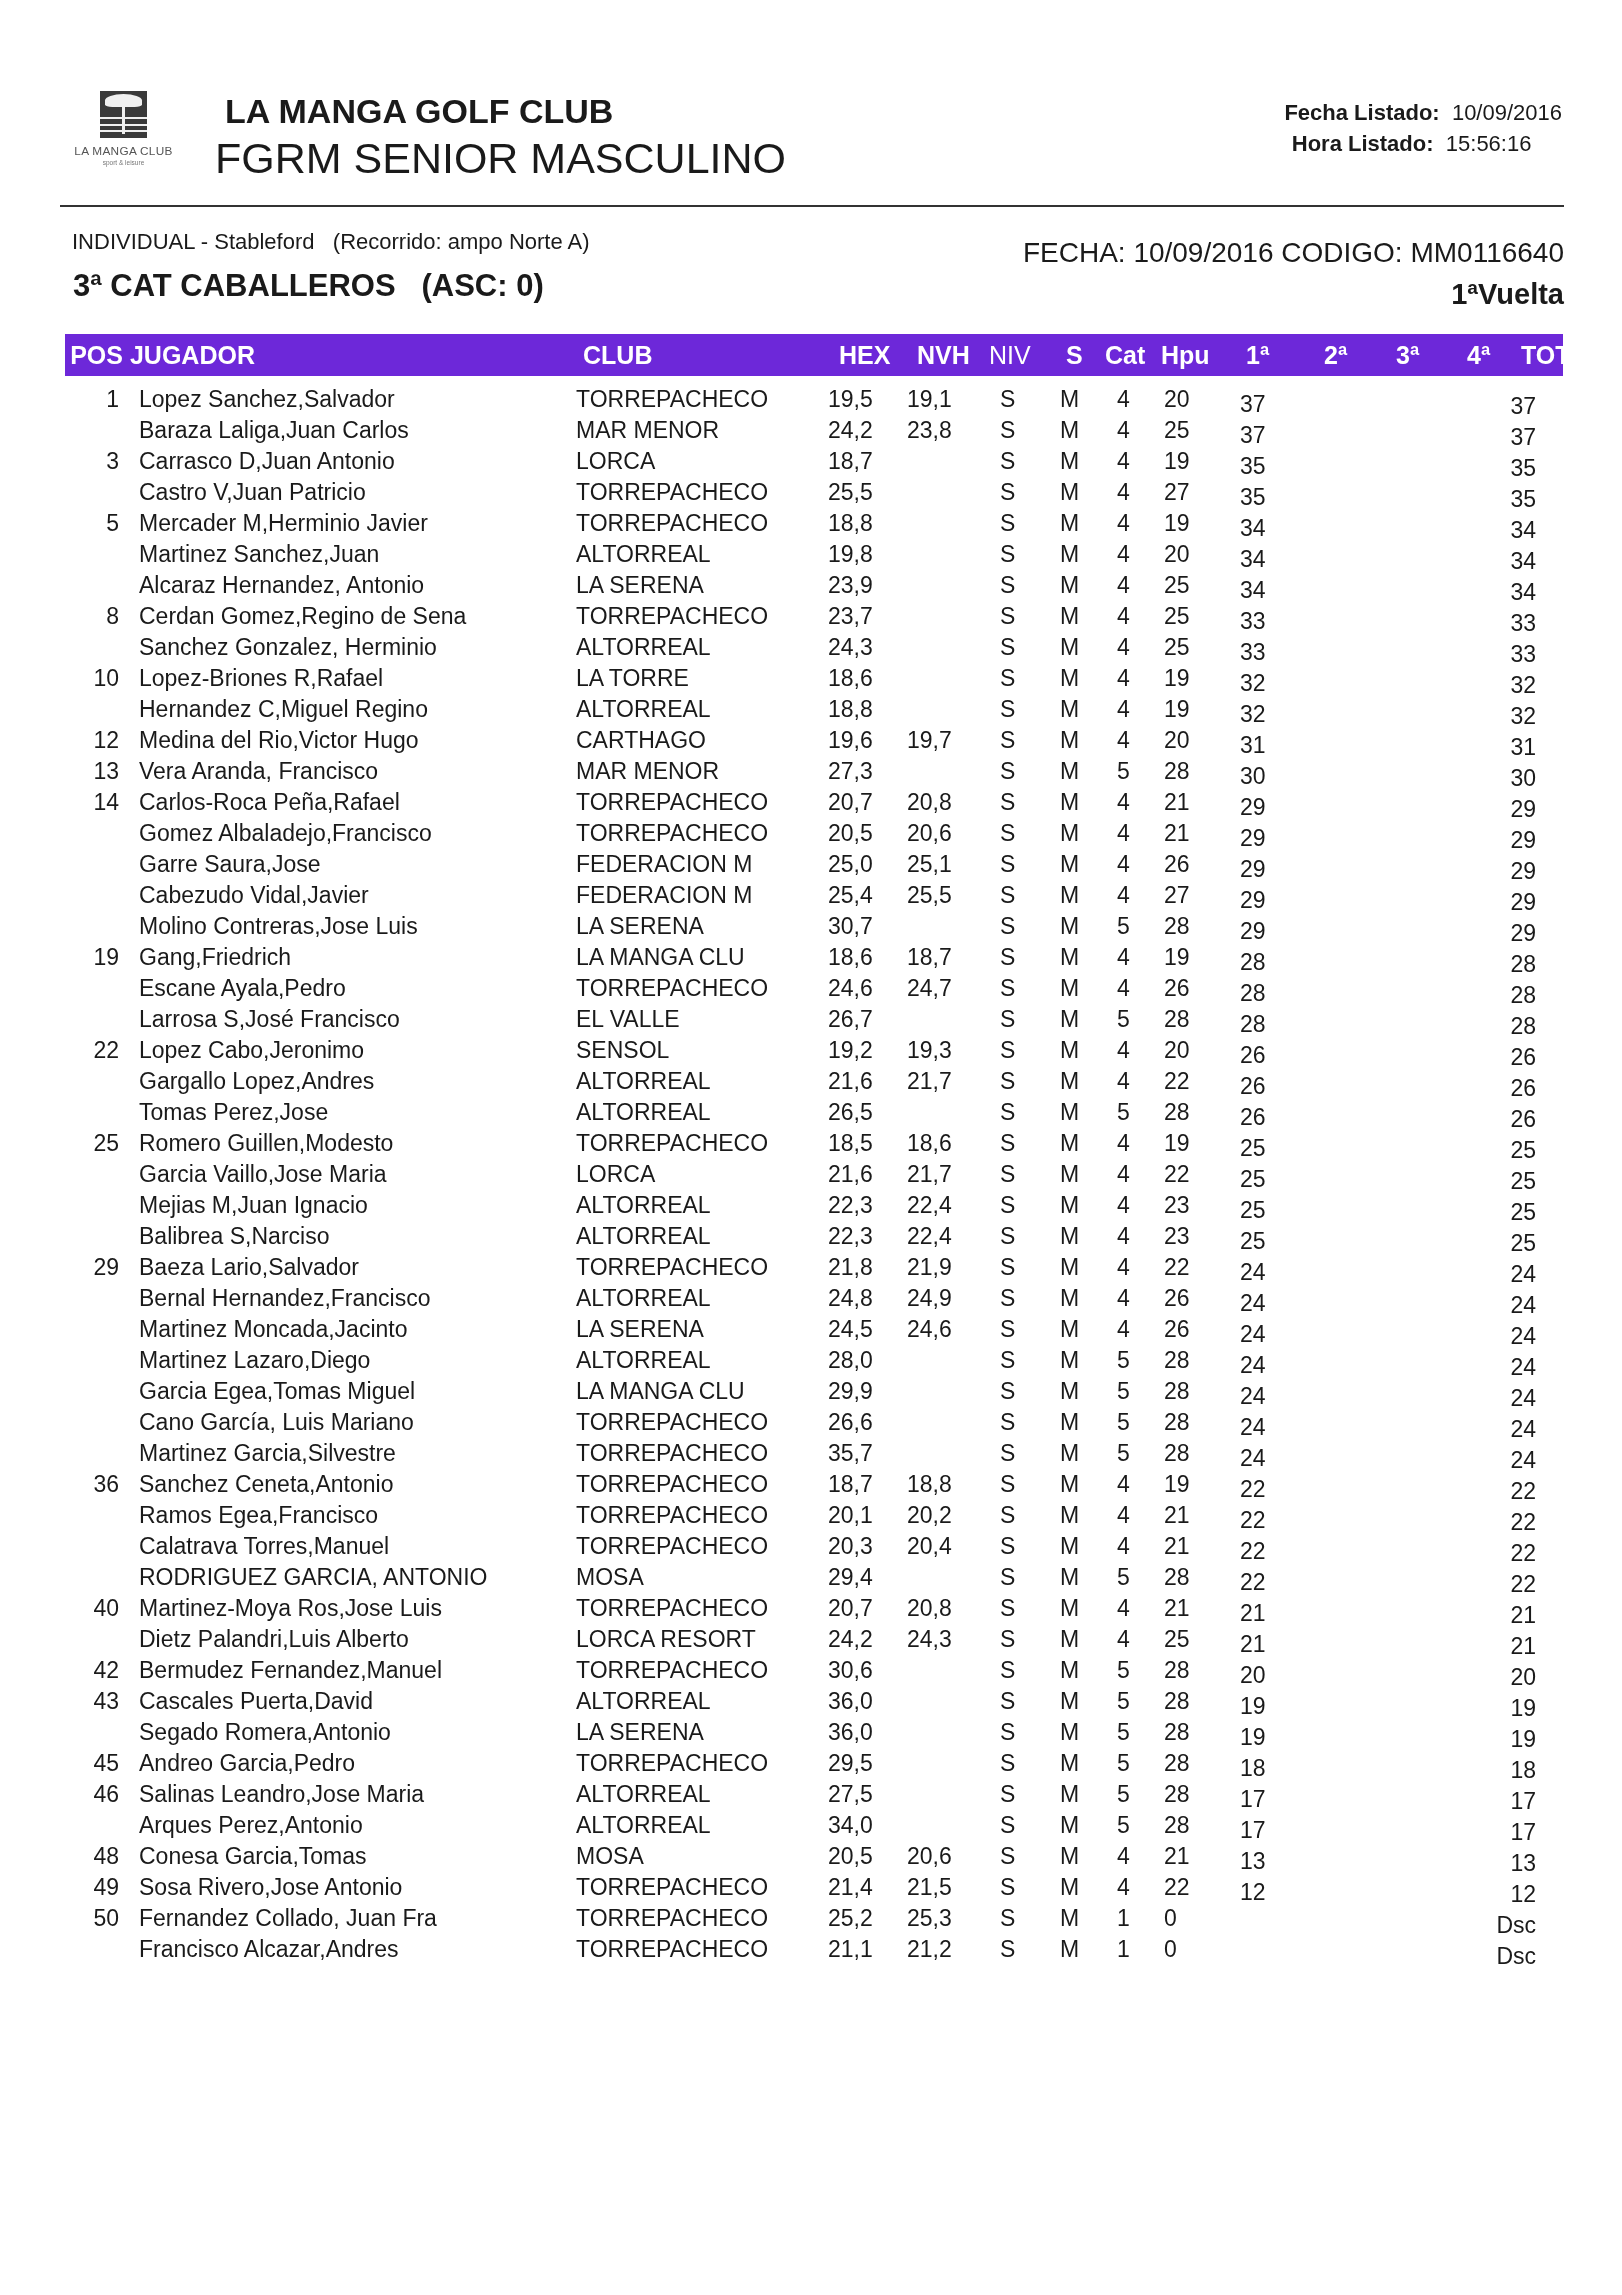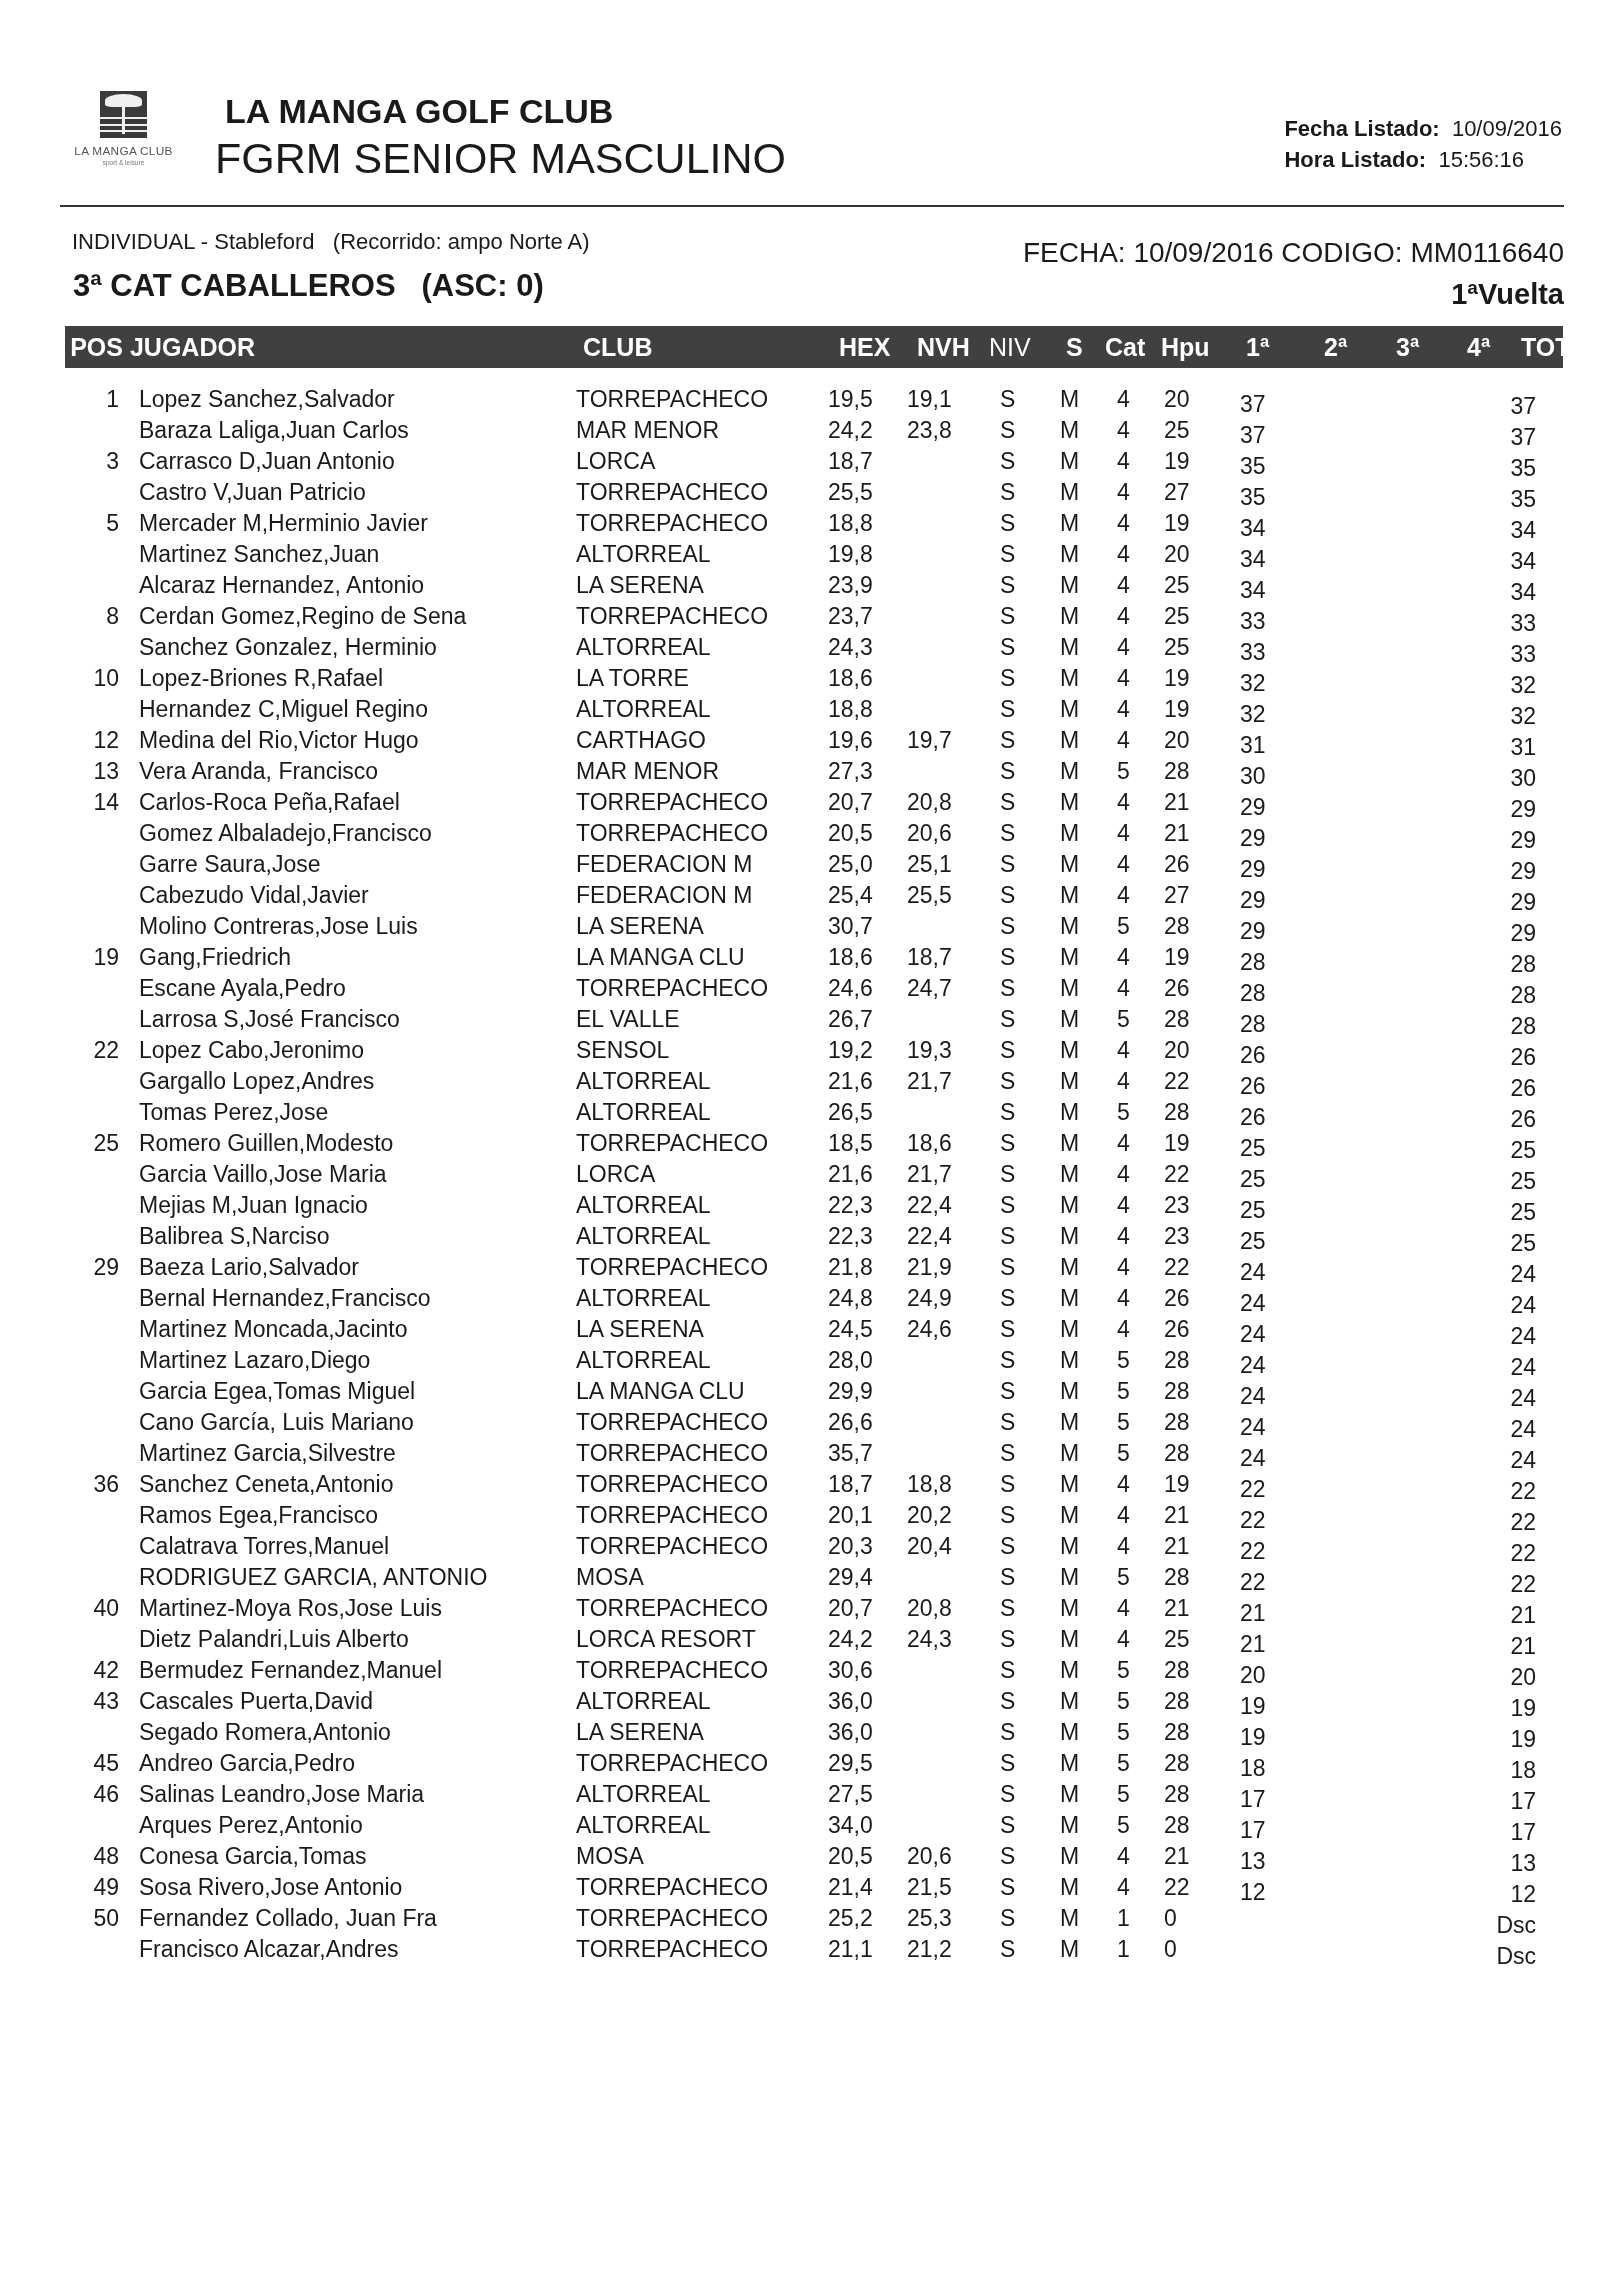--- a/index.html
+++ b/index.html
@@ -10,31 +10,31 @@
   .logo-mark .stripe { position: absolute; left: 0; right: 0; height: 2.6px; background: #f0f0f0; }
   .logo-mark .trunk { position: absolute; left: 21.6px; top: 14.4px; width: 3.9px; height: 29px; background: #f0f0f0; }
   .logo-mark .fronds { position: absolute; left: 5.2px; top: 3.9px; width: 37px; height: 13px;
                        background: #f0f0f0; border-radius: 50% 50% 20% 20%; }
   .logo-name { font-size: 11.8px; color: #555; margin-top: 6.5px; letter-spacing: 0.3px; }
   .logo-sub { font-size: 6.5px; color: #777; margin-top: 1.3px; }
 
   .org-title { position: absolute; left: 225px; top: 92px; font-size: 34px; font-weight: bold; }
   .event-title { position: absolute; left: 215px; top: 134px; font-size: 43px; }
 
-  .listing { position: absolute; right: 60px; top: 113px; font-size: 22px; line-height: 31px; }
+  .listing { position: absolute; right: 60px; top: 97px; font-size: 22px; text-align: right; line-height: 31px; }
   .listing .lbl { font-weight: bold; }
 
   .rule { position: absolute; left: 60px; right: 58px; top: 205px; height: 2px; background: #333; }
 
   .subline { position: absolute; left: 72px; top: 229px; font-size: 22px; }
   .fecha-codigo { position: absolute; right: 58px; top: 237px; font-size: 28px; }
   .category { position: absolute; left: 73px; top: 268px; font-size: 31px; font-weight: bold; }
   .vuelta { position: absolute; right: 58px; top: 278px; font-size: 29px; font-weight: bold; }
 
-  .thead { position: absolute; left: 65px; top: 326px; width: 1498px; height: 42px; background: #404040;
+  .thead { position: absolute; left: 65px; top: 334px; width: 1498px; height: 42px; background: #6d28d9;
            color: #fff; font-weight: bold; font-size: 25px; }
   .thead span { position: absolute; top: 6.5px; white-space: nowrap; }
 
   .rows { position: absolute; left: 0; top: 386px; width: 1622px; }
   .row { position: relative; height: 31px; font-size: 23px; }
   .row span { position: absolute; top: 0; white-space: nowrap; }
   .c-pos { right: 1503px; text-align: right; }
   .c-name { left: 139px; }
   .c-club { left: 576px; }
   .c-hex { left: 828px; }

